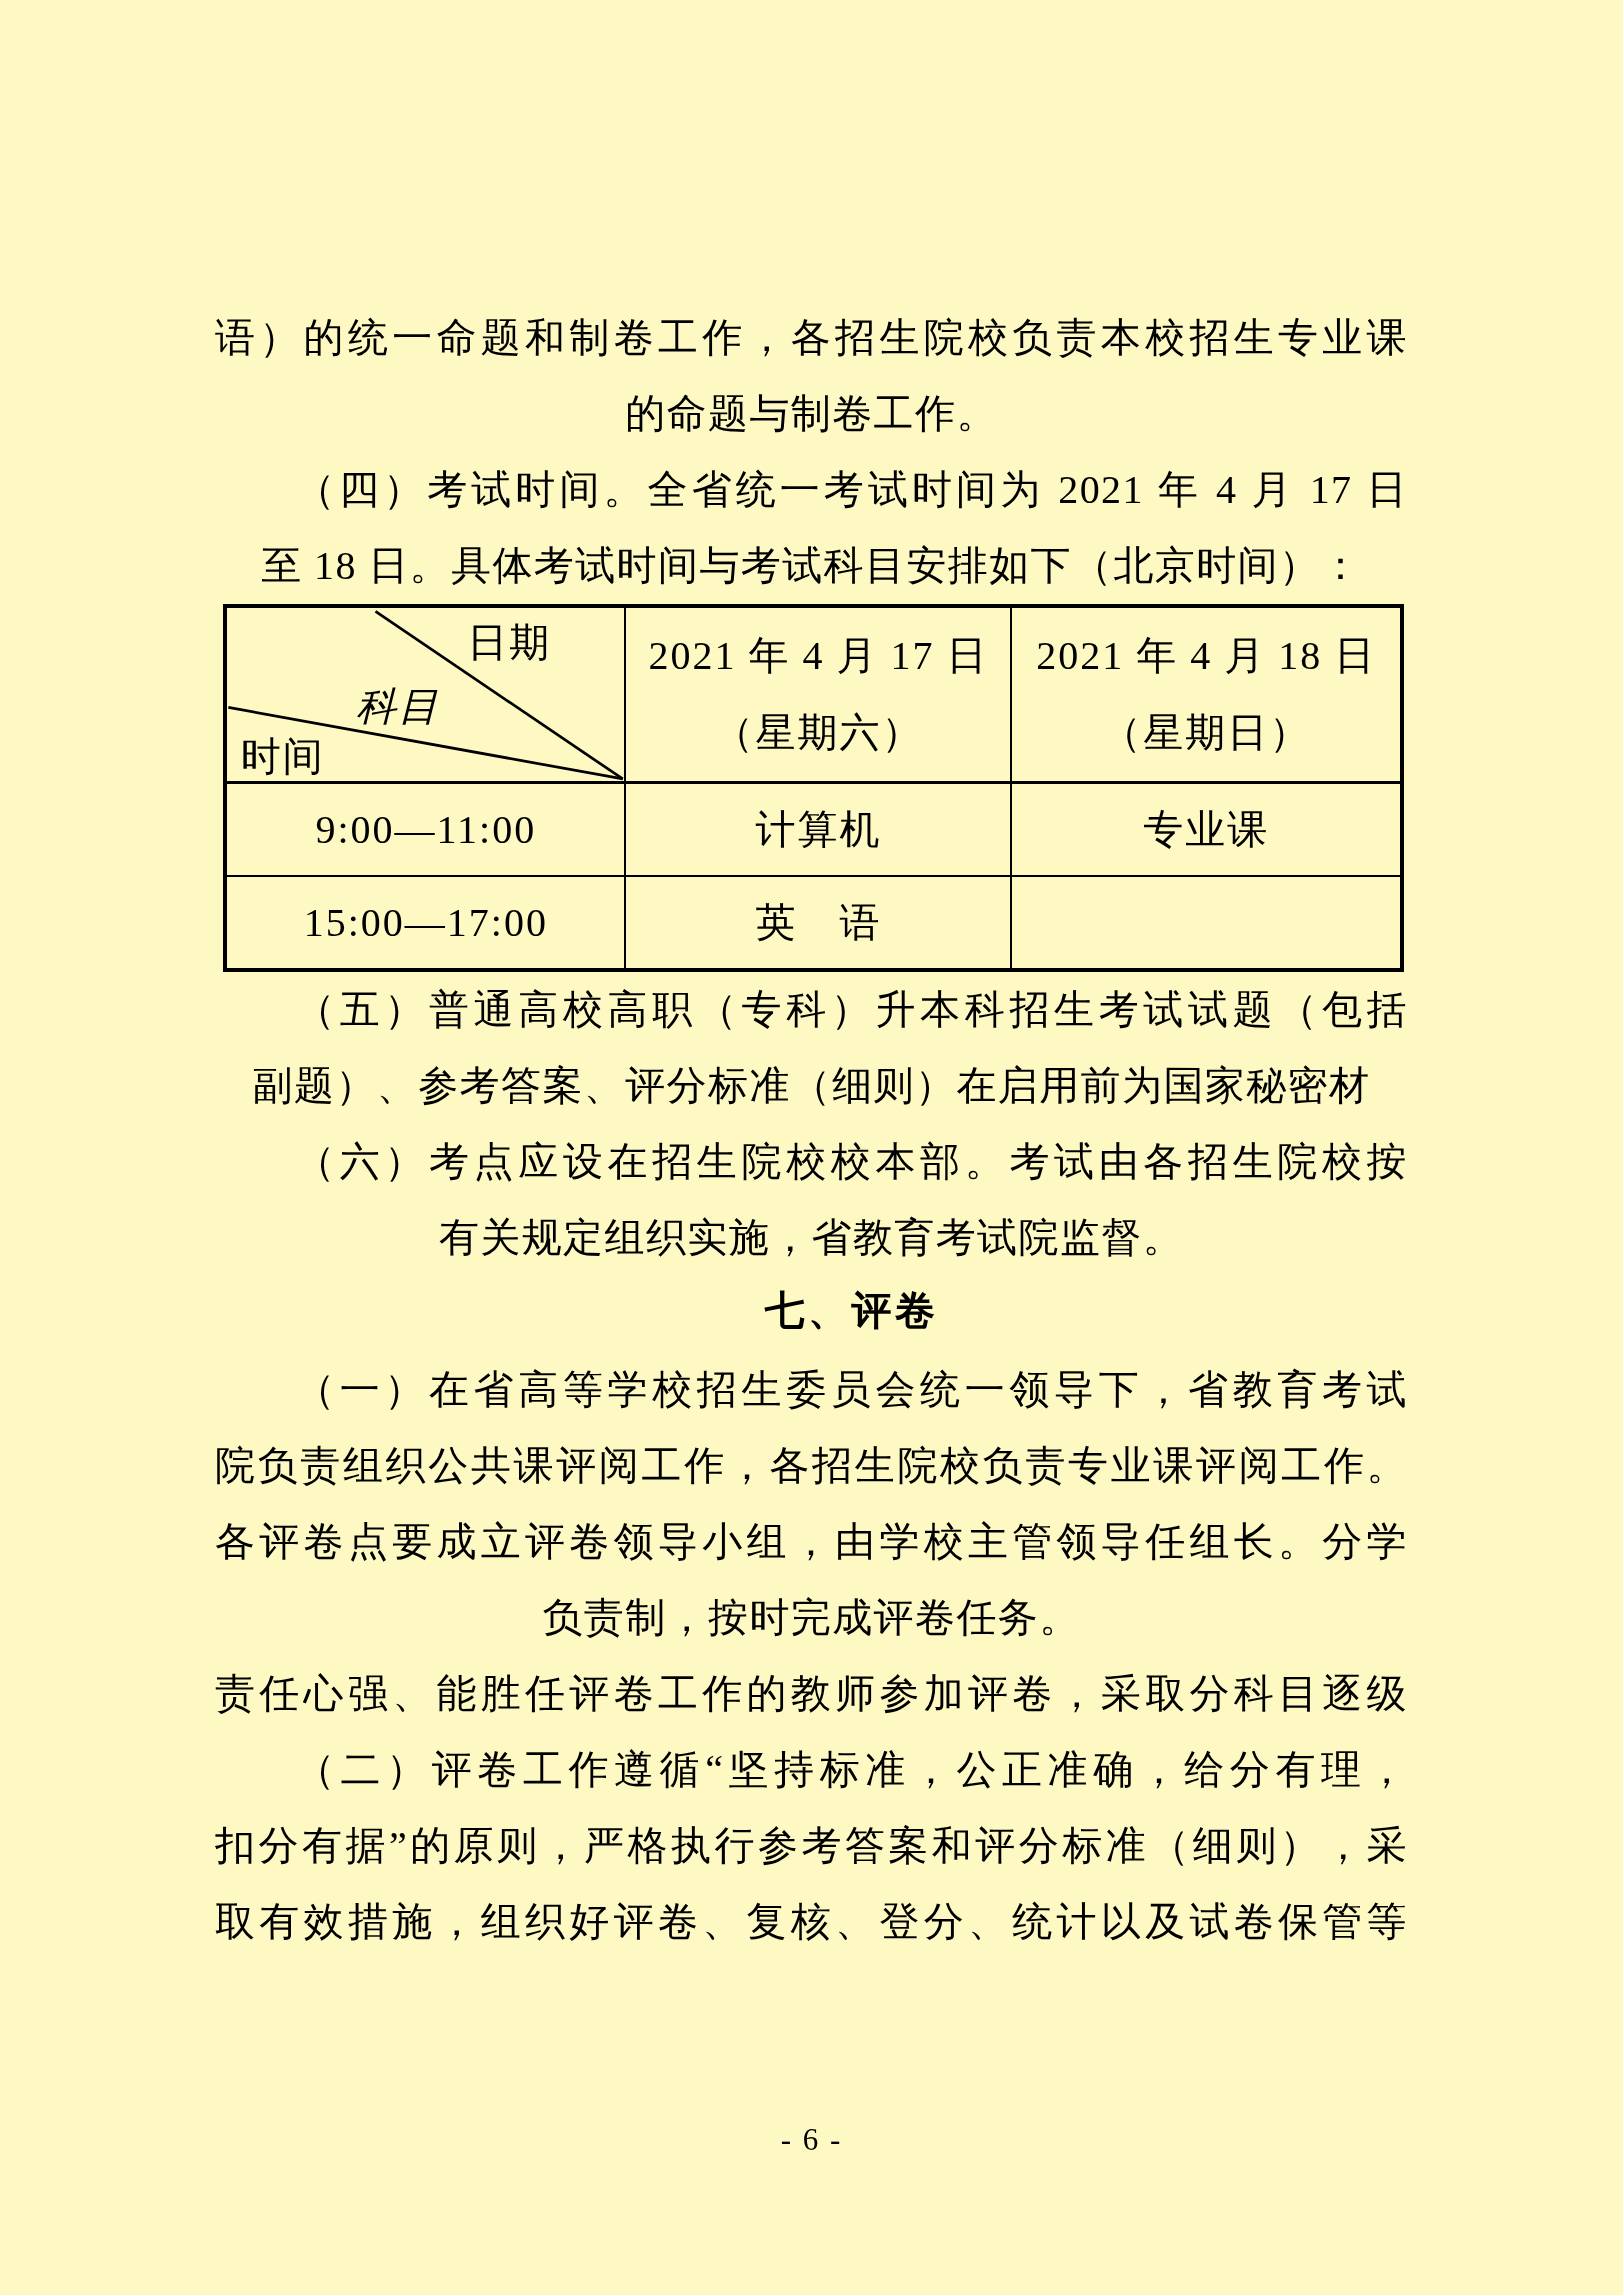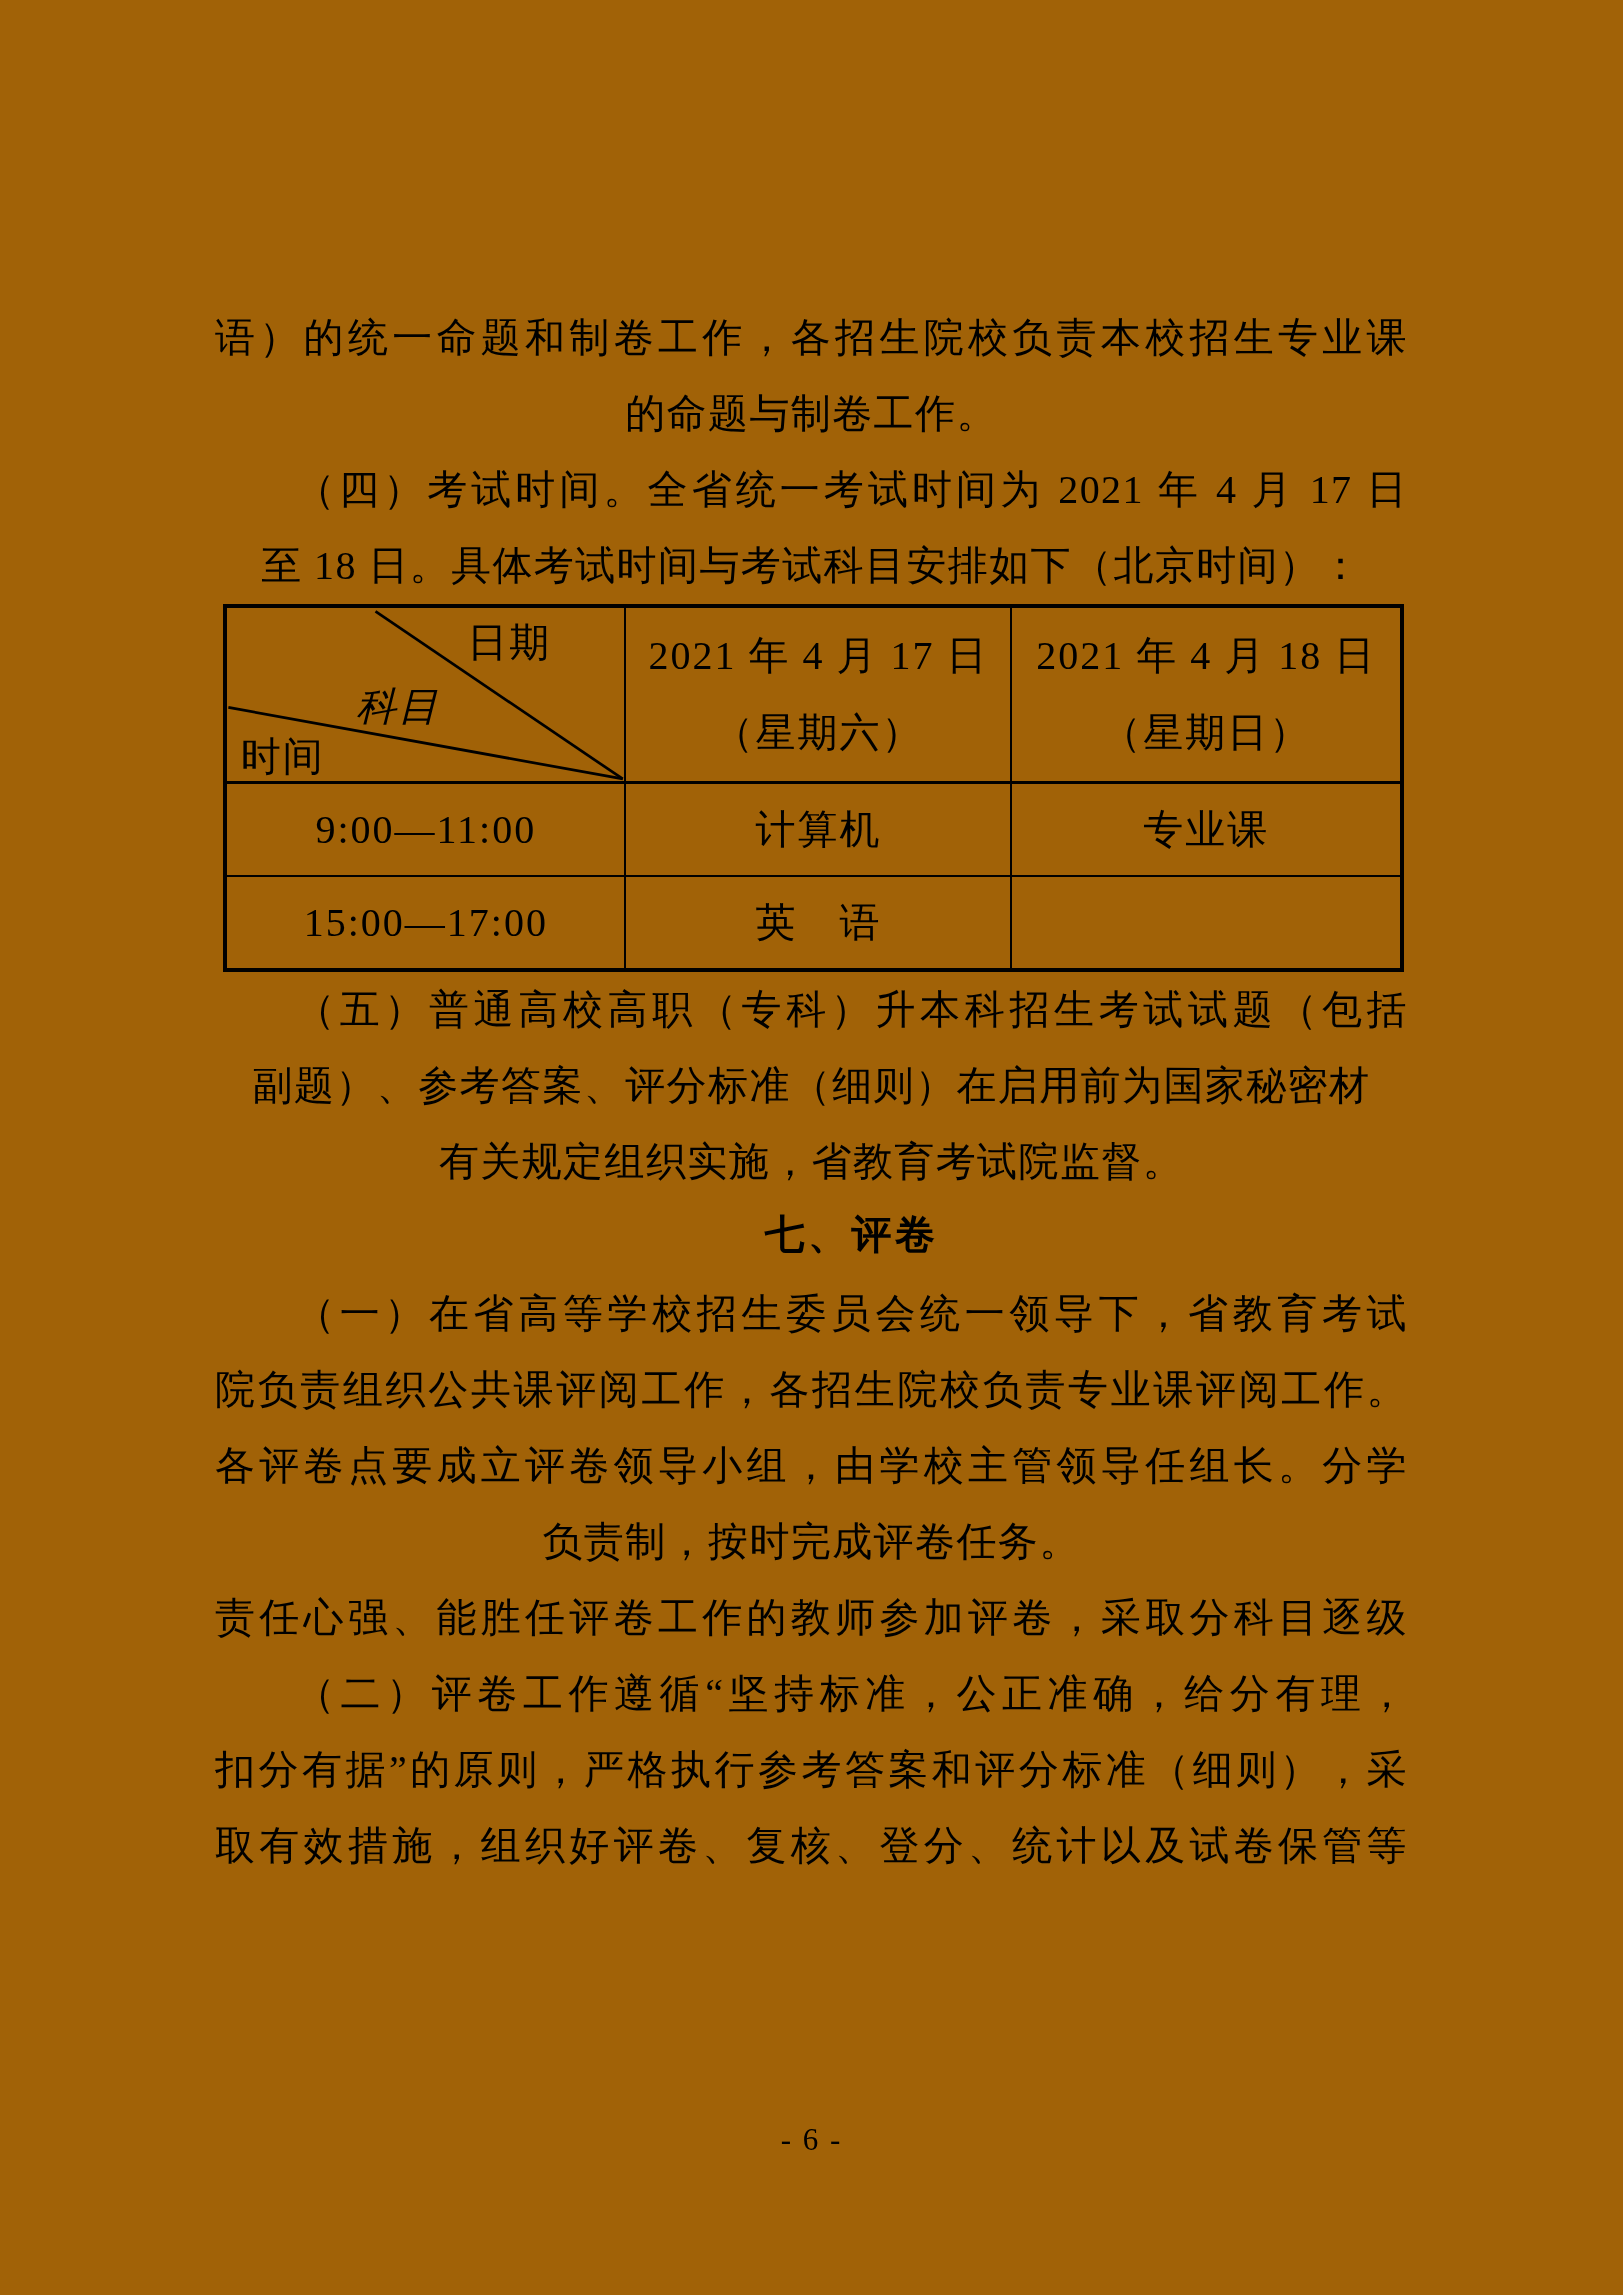--- a/index.html
+++ b/index.html
@@ -1,20 +1,20 @@
 <!DOCTYPE html>
 <html style="font-size:11px"><head>
 <meta charset="utf-8">
 <style>
   html, body { margin: 0; padding: 0; background: #e8e8e8; }
   .page {
     position: relative;
     width: 1623px;
     height: 2295px;
-    background: #a16207;
+    background: #fef9c3;
     font-family: "Liberation Serif", "DejaVu Serif", serif;
     color: #000000;
     overflow: hidden;
   }
   .content {
     position: absolute;
     left: 215px;
     top: 300px;
     width: 1193px;
   }
@@ -140,20 +140,21 @@
       <tr class="r">
         <td>15:00—17:00</td>
         <td>英　语</td>
         <td></td>
       </tr>
       </tbody>
     </table>
 
     <div class="line full indent">（五）普通高校高职（专科）升本科招生考试试题（包括</div>
     <div class="line end">副题）、参考答案、评分标准（细则）在启用前为国家秘密材料。</div>
+    <div class="line full indent">（六）考点应设在招生院校校本部。考试由各招生院校按</div>
     <div class="line end">有关规定组织实施，省教育考试院监督。</div>
     <div class="line end indent heading">七、评卷</div>
     <div class="line full indent">（一）在省高等学校招生委员会统一领导下，省教育考试</div>
     <div class="line full">院负责组织公共课评阅工作，各招生院校负责专业课评阅工作。</div>
     <div class="line full">各评卷点要成立评卷领导小组，由学校主管领导任组长。分学</div>
     <div class="line end">负责制，按时完成评卷任务。</div>
     <div class="line full">责任心强、能胜任评卷工作的教师参加评卷，采取分科目逐级</div>
     <div class="line full indent">（二）评卷工作遵循“坚持标准，公正准确，给分有理，</div>
     <div class="line full">扣分有据”的原则，严格执行参考答案和评分标准（细则），采</div>
     <div class="line full">取有效措施，组织好评卷、复核、登分、统计以及试卷保管等</div>

